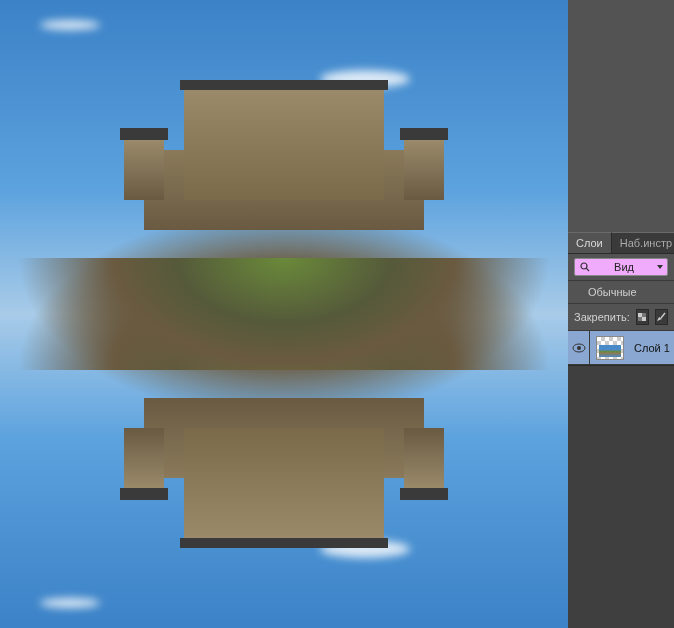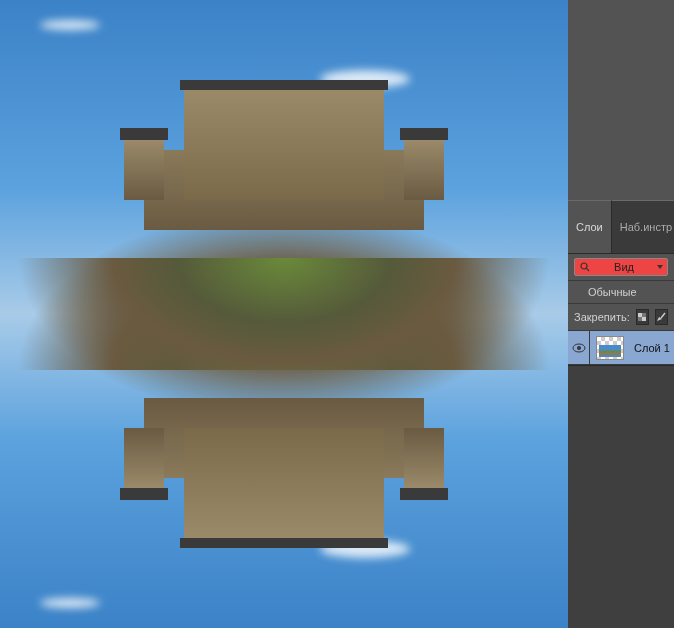--- a/index.html
+++ b/index.html
@@ -23,25 +23,25 @@
   .keep { position:absolute; left:80px; top:0; width:200px; height:110px; background:linear-gradient(#9a8a6a,#7a6a4a);}
   .tower { position:absolute; width:40px; height:60px; top:50px; background:linear-gradient(#9a8a6a,#6a5a42);}
   .t1{left:20px}.t2{right:20px}
   .roof { position:absolute; top:-12px; left:-4px; right:-4px; height:12px; background:#3a3a3a;}
   .keep .roof{top:-10px;height:10px}
 
   .rightcol { width:106px; height:628px; background:#535353; display:flex; flex-direction:column; }
   .spacer-top { height:232px; }
   .panel { background:#535353; color:#d0d0d0; }
   .panel-tabs { display:flex; align-items:flex-end; height:22px; background:#3a3a3a; border-bottom:1px solid #2a2a2a;}
-  .tab { padding:20px 8px; background:#535353; border-top:1px solid #6a6a6a; border-right:1px solid #2a2a2a; color:#d8d8d8; cursor:pointer;}
+  .tab { padding:4px 8px; background:#535353; border-top:1px solid #6a6a6a; border-right:1px solid #2a2a2a; color:#d8d8d8; cursor:pointer;}
   .tab.inactive { background:#3a3a3a; color:#aaa;}
   .tab.active { background:#535353;}
   .panel-row { display:flex; align-items:center; gap:4px; padding:4px 6px; border-bottom:1px solid #3a3a3a;}
-  .dropdown { flex:1; display:flex; align-items:center; justify-content:space-between; background:#ef4444; color:#222; border:1px solid #888; border-radius:2px; height:18px; padding:0 4px; cursor:pointer;}
+  .dropdown { flex:1; display:flex; align-items:center; justify-content:space-between; background:#f0abfc; color:#222; border:1px solid #888; border-radius:2px; height:18px; padding:0 4px; cursor:pointer;}
   .dropdown .arrow { width:0; height:0; border-left:3px solid transparent; border-right:3px solid transparent; border-top:4px solid #333;}
   .search-icon { width:12px;height:12px;display:inline-flex;align-items:center;justify-content:center;}
   .label-row { padding:5px 20px; border-bottom:1px solid #3a3a3a; color:#d0d0d0;}
   .lock-row { display:flex; align-items:center; gap:6px; padding:5px 6px; border-bottom:1px solid #3a3a3a; color:#d0d0d0;}
   .iconbox { width:16px;height:16px;display:flex;align-items:center;justify-content:center; background:#3a3a3a; border:1px solid #2a2a2a; cursor:pointer;}
   .layers-list { background:#737373;}
   .layer-item { display:flex; align-items:center; height:34px; border-bottom:1px solid #3a3a3a; cursor:pointer;}
   .layer-item.selected { background:#89a7d0; color:#111;}
   .vis-cell { width:22px; height:100%; display:flex; align-items:center; justify-content:center; border-right:1px solid #3a3a3a; cursor:pointer;}
   .thumb { width:28px; height:24px; margin:0 6px; background:#fff; border:1px solid #888; position:relative; overflow:hidden;}

